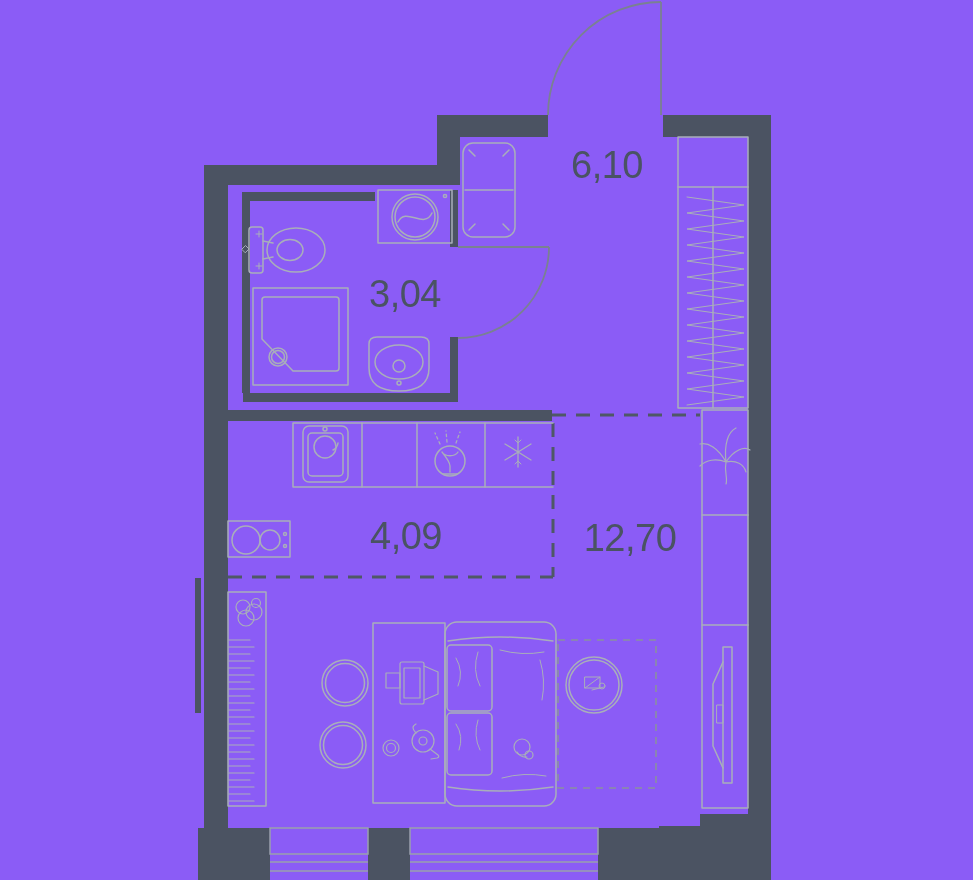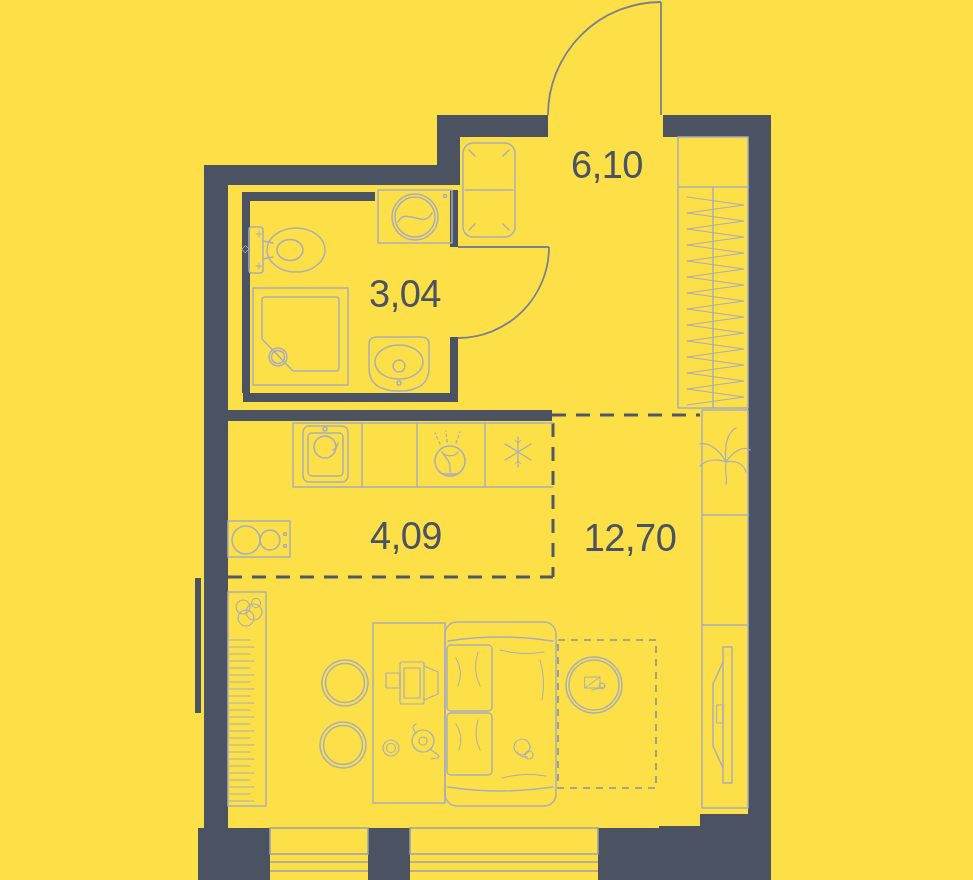--- a/index.html
+++ b/index.html
@@ -1,16 +1,16 @@
 <!DOCTYPE html>
 <html><head>
 <meta charset="utf-8">
 <style>
   html,body{margin:0;padding:0;background:#ffffff;}
-  .stage{position:relative;width:973px;height:880px;background:#fde047;overflow:hidden;}
+  .stage{position:relative;width:973px;height:880px;background:#8b5cf6;overflow:hidden;}
   svg{position:absolute;left:0;top:0;}
   text{font-family:"Liberation Sans", sans-serif;letter-spacing:-0.5px;}
 </style>
 </head>
 <body>
 
 <div class="stage">
 <svg width="973" height="880" viewBox="0 0 973 880">
 
   <g fill="#4b5362">

